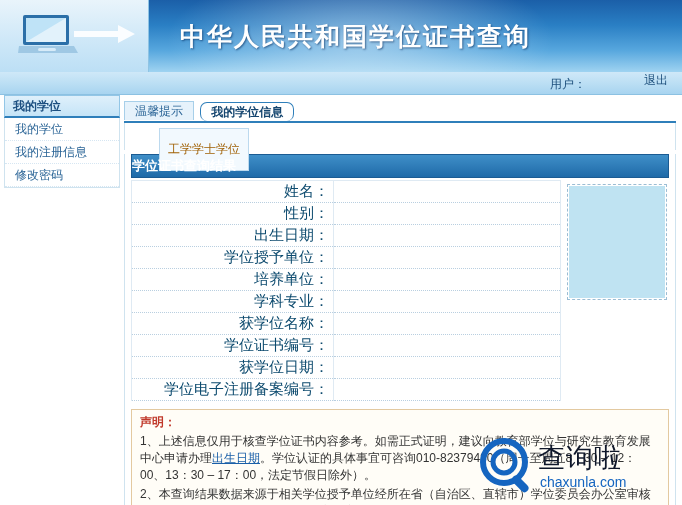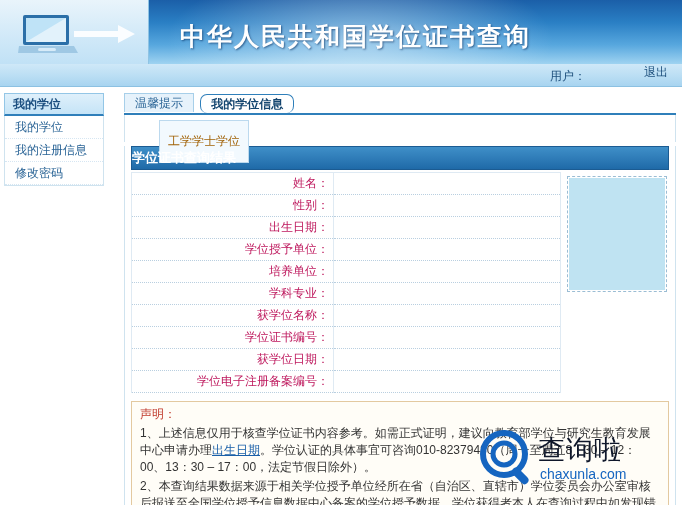--- a/index.html
+++ b/index.html
@@ -5,21 +5,21 @@
   html,body{margin:0;padding:0;}
   body{
     width:682px;height:505px;overflow:hidden;
     font-family:"Liberation Sans","DejaVu Sans",sans-serif;
     font-size:12px;color:#333;background:#ffffff;
   }
   #app{position:relative;width:682px;height:505px;overflow:hidden;}
 
   
   .header{
-    position:relative;height:64px;width:682px;
+    position:relative;height:72px;width:682px;
     background:linear-gradient(180deg,#1b5fa8 0%,#2a7fc4 35%,#57a7de 70%,#9fd3f1 100%);
     overflow:hidden;
   }
   .header .glow{
     position:absolute;left:150px;top:-40px;width:420px;height:160px;
     background:radial-gradient(ellipse at center,rgba(255,255,255,.45) 0%,rgba(255,255,255,0) 65%);
     pointer-events:none;
   }
   .logo-box{
     position:absolute;left:0;top:0;width:148px;height:72px;
@@ -52,21 +52,21 @@
   .userbar .logout{
     position:absolute;right:14px;top:0;font-size:12px;color:#1d4f7c;
     text-decoration:none;cursor:pointer;
   }
 
   
   .body-wrap{position:relative;width:682px;height:411px;background:#fff;}
 
   
   .sidebar{
-    position:absolute;left:4px;top:6px;width:100px;
+    position:absolute;left:4px;top:0;width:116px;
   }
   .side-head{
     height:20px;line-height:20px;padding-left:8px;
     font-size:12px;font-weight:bold;color:#1c4f80;
     background:linear-gradient(180deg,#dff0fb 0%,#c5e4f7 100%);
     border:1px solid #93c6e6;border-bottom:2px solid #2f7fba;
   }
   .side-list{
     border-left:1px solid #cfe3ef;border-right:1px solid #cfe3ef;
     border-bottom:1px solid #cfe3ef;background:#fff;
@@ -116,39 +116,39 @@
     border:1px solid #1b5b92;
     margin:4px 0 0 0;
   }
 
   
   .info-area{position:relative;}
   .info-table{
     width:430px;border-collapse:collapse;margin-top:2px;
   }
   .info-table td{
-    height:19px;font-size:12px;color:#be185d;
+    height:19px;font-size:15px;color:#0c4a6e;
     border-bottom:1px dotted #b9cfe0;
     border-left:1px solid #dfeaf3;border-right:1px solid #dfeaf3;
   }
   .info-table tr:first-child td{border-top:1px solid #dfeaf3;}
   .lbl{width:196px;text-align:right;padding-right:4px;color:#444;}
   .val{padding-left:6px;}
   .photo-frame{
     position:absolute;right:2px;top:4px;width:96px;height:112px;
     border:1px dashed #9bbdd4;background:#ffffff;padding:1px;
   }
   .photo-inner{width:100%;height:100%;background:#bfe3f2;}
 
   
   .statement{
     margin-top:8px;border:1px solid #e3c9a0;background:#fffdf7;
     padding:4px 8px 6px 8px;line-height:17px;font-size:12px;color:#333;
   }
-  .st-title{color:#c0392b;font-weight:normal;margin-bottom:2px;}
+  .st-title{color:#c0392b;font-weight:bold;margin-bottom:2px;}
   .st-p{margin:0 0 2px 0;text-indent:0;}
   .lk{color:#1a5fa8;text-decoration:underline;cursor:pointer;}
 
   
   .watermark{
     position:absolute;right:6px;bottom:6px;width:196px;height:62px;
     pointer-events:none;
   }
   .wm-text{
     position:absolute;left:58px;top:2px;font-size:27px;font-weight:normal;

